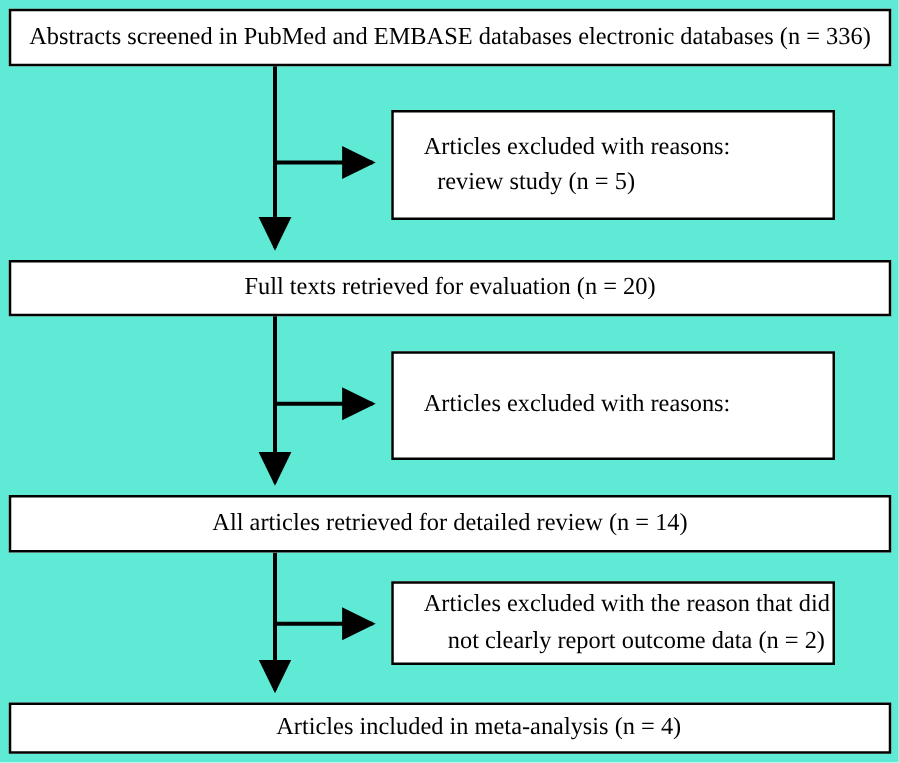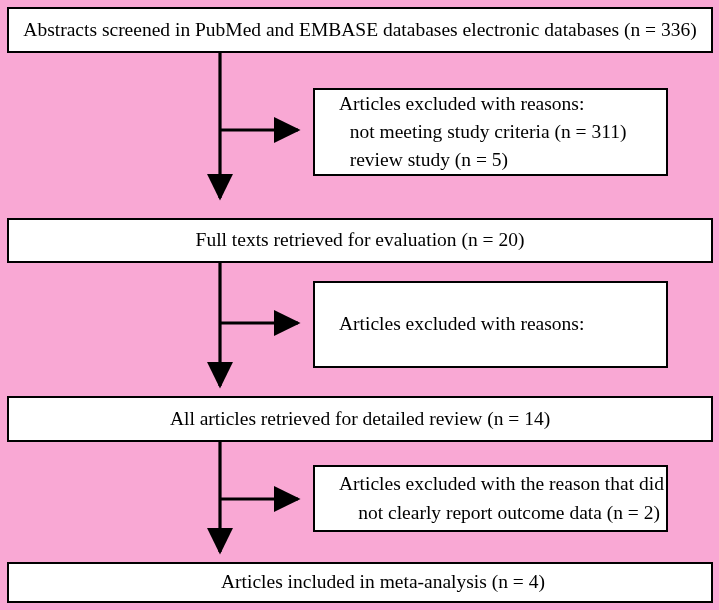--- a/index.html
+++ b/index.html
@@ -4,21 +4,21 @@
 <style>
   html, body {
     margin: 0;
     padding: 0;
     background: #ffffff;
   }
   #canvas {
     position: relative;
     width: 719px;
     height: 610px;
-    background: #f9a8d4;
+    background: #5eead4;
     font-family: "Liberation Serif", "DejaVu Serif", serif;
     overflow: hidden;
   }
   .box {
     position: absolute;
     box-sizing: border-box;
     border: 2px solid #000000;
     background: #ffffff;
     color: #000000;
     z-index: 2;
@@ -86,25 +86,24 @@
       <line x1="220" y1="499" x2="298" y2="499" stroke="#000000" stroke-width="3.2" marker-end="url(#arrowhead)"></line>
     </g>
   </svg>
 
   <div class="box box-main" style="left:7px; top:7px; width:706px; height:46px;">
     <div class="line">Abstracts screened in PubMed and EMBASE  databases electronic databases (n = 336)</div>
   </div>
 
   <div class="box box-side" style="left:313px; top:88px; width:355px; height:88px;">
     <div class="line">Articles excluded  with reasons:</div>
-    <div class="line line-indent">not meeting study criteria (n = 311)</div>
     <div class="line line-indent">review study (n = 5)</div>
   </div>
 
-  <div class="box box-main" style="left:7px; top:218px; width:706px; height:45px;">
+  <div class="box box-main" style="left:7px; top:208px; width:706px; height:45px;">
     <div class="line">Full texts retrieved for evaluation (n = 20)</div>
   </div>
 
   <div class="box box-side" style="left:313px; top:281px; width:355px; height:87px;">
     <div class="line">Articles excluded  with reasons:</div>
   </div>
 
   <div class="box box-main" style="left:7px; top:396px; width:706px; height:46px;">
     <div class="line">All  articles retrieved for detailed  review (n = 14)</div>
   </div>

